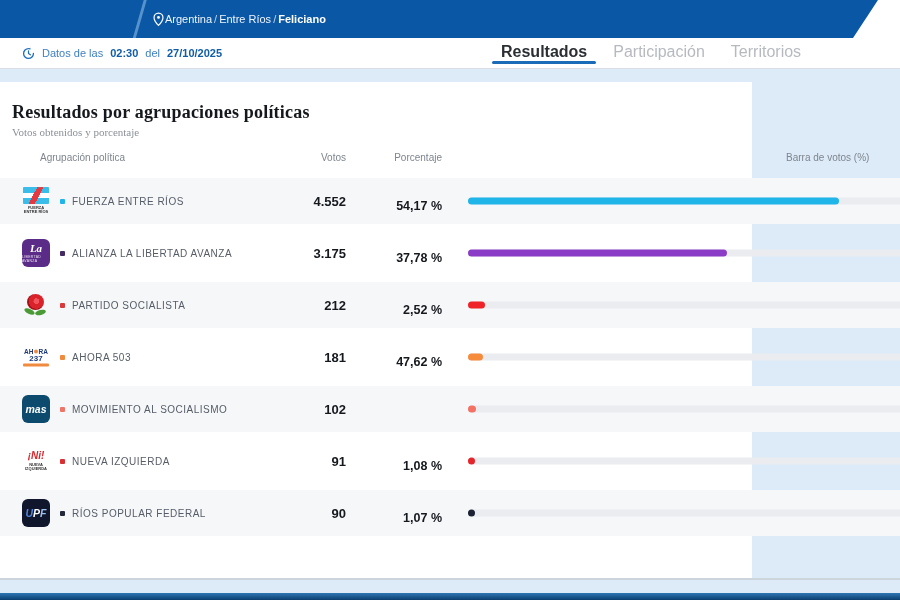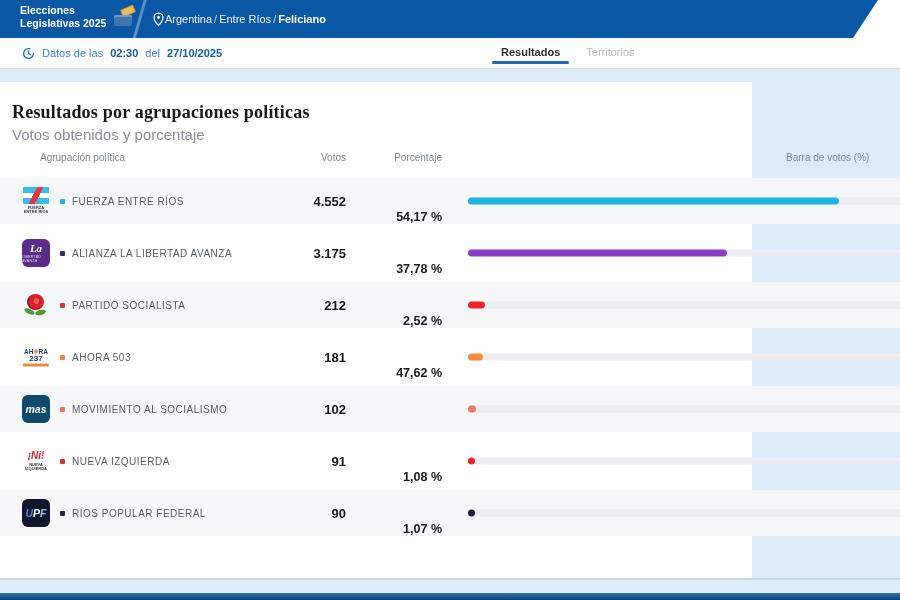--- a/index.html
+++ b/index.html
@@ -18,47 +18,47 @@
   .crumb { cursor:pointer; }
   .crumb-sep { color:#bcd6ee; margin:0 2px; }
   .crumb-last { font-weight:bold; color:#fff; }
   .wedge { position:absolute; right:0; top:0; width:50px; height:38px; background:#fff; clip-path:polygon(56% 0, 100% 0, 100% 100%, 6% 100%); }
 
   
   .navstrip { position:absolute; left:0; top:38px; width:900px; height:30px; background:#fff; }
   .timestamp { position:absolute; left:22px; top:0; height:30px; display:flex; align-items:center; gap:7px; font-size:11px; color:#4080c2; }
   .timestamp b { color:#115da6; font-weight:bold; }
   .tabs { position:absolute; left:488px; top:0; height:30px; display:flex; }
-  .tab { position:relative; height:28px; display:flex; align-items:center; padding:0 13px; font-size:11px; color:#b6bac0; cursor:pointer; }
+  .tab { position:relative; height:28px; display:flex; align-items:center; padding:0 13px; font-size:16px; color:#b6bac0; cursor:pointer; }
   .tab.active { color:#2b2f34; font-weight:bold; }
   .tab.active::after { content:''; position:absolute; left:4px; right:4px; bottom:2px; height:3px; background:#1b6cb8; border-radius:2px; }
 
   
   .gap { position:absolute; left:0; top:68px; width:900px; height:14px; background:#ddebf8; border-top:1px solid #d8dee6; }
 
   
   .card { position:absolute; left:0; top:82px; width:752px; height:496px; background:#fff;padding-left:8px; }
   .card h1 { font-family:"Liberation Serif", serif; font-size:18px; color:#15181c; position:absolute; left:12px; top:20px; letter-spacing:.2px; }
-  .card .sub { position:absolute; left:12px; top:44px; font-size:15px; color:#8b9198; }
+  .card .sub { position:absolute; left:12px; top:44px; font-size:11px; color:#8b9198;font-family:Liberation Serif, serif; }
 
   .colheads { position:absolute; left:0; top:70px; width:900px; height:18px; font-size:10px; color:#7e858e; }
   .ch { position:absolute; }
   .ch-party { left:40px; }
   .ch-votes { left:240px; width:106px; text-align:right; }
   .ch-pct   { left:356px; width:86px; text-align:right; }
   .ch-bar   { left:786px; }
 
   #rows { position:absolute; left:0; top:96px; width:900px; }
   .row { position:relative; width:900px; height:46px; margin-bottom:6px; }
   .row:nth-child(odd) { background:#f6f7f9; }
   .logo { position:absolute; left:18px; top:50%; transform:translateY(-50%); width:36px; display:flex; flex-direction:column; align-items:center; justify-content:center; }
   .pname { position:absolute; left:60px; top:0; height:46px; display:flex; align-items:center; gap:7px; font-size:10px; letter-spacing:.5px; color:#565c66; }
   .bullet { width:5px; height:5px; border-radius:1px; flex:0 0 auto; }
   .votes { position:absolute; left:240px; width:106px; top:0; height:46px; display:flex; align-items:center; justify-content:flex-end; font-size:13px; font-weight:bold; color:#15181d; }
-  .pct   { position:absolute; left:356px; width:86px; top:16px; height:46px; display:flex; align-items:center; justify-content:flex-end; font-size:12.5px; font-weight:bold; color:#15181d; }
+  .pct   { position:absolute; left:356px; width:86px; top:5px; height:46px; display:flex; align-items:center; justify-content:flex-end; font-size:12.5px; font-weight:bold; color:#15181d; }
   .track { position:absolute; left:468px; top:50%; transform:translateY(-50%); width:685px; height:7px; background:#eaecef; border-radius:4px; }
   .fill  { position:absolute; left:0; top:0; height:7px; border-radius:4px; }
 
   
   .flag { width:26px; height:17px; position:relative; overflow:hidden; border-radius:1px;
           background:linear-gradient(180deg,#3abde9 0 33%,#fff 33% 67%,#3abde9 67% 100%); }
   .flag::after { content:''; position:absolute; inset:0; background:linear-gradient(118deg, transparent 41%, #e23a40 41% 59%, transparent 59%); }
   .logo-caption { font-size:4px; font-weight:bold; color:#333; line-height:1.1; text-align:center; margin-top:2px; max-width:30px; }
   .sq { width:28px; height:28px; border-radius:6px; display:flex; flex-direction:column; align-items:center; justify-content:center; overflow:hidden; }
   .lla-big { font-family:"Liberation Serif", serif; font-style:italic; font-weight:bold; color:#fff; font-size:11px; line-height:1; }
@@ -83,30 +83,20 @@
   .footer-bar { position:absolute; left:0; top:593px; width:900px; height:7px; background:linear-gradient(180deg,#2e77b5,#0a3e6e); }
 
   .icon-svg { display:block; }
 </style>
 </head>
 <body>
 
 <div class="page">
 
   <header class="topbar">
-    <div class="brand">
-      <div class="brand-text">
-        <span>Elecciones</span>
-        <span>Legislativas 2025</span>
-      </div>
-      <div class="ballot-icon">
-        <div class="ballot-env"></div>
-        <div class="ballot-box"></div>
-      </div>
-    </div>
     <div class="diag"></div>
     <div class="crumbs">
       <svg class="icon-svg" width="13" height="15" viewBox="0 0 14 16">
         <path d="M7 1.2 C4.2 1.2 2.2 3.4 2.2 6 c0 3.4 4.8 8.4 4.8 8.4 s4.8 -5 4.8 -8.4 C11.8 3.4 9.8 1.2 7 1.2 z" fill="none" stroke="#ffffff" stroke-width="1.3"></path>
         <circle cx="7" cy="5.8" r="1.5" fill="#ffffff"></circle>
       </svg>
       <span id="crumbs"><span class="crumb">Argentina</span><span class="crumb-sep">/</span><span class="crumb">Entre Ríos</span><span class="crumb-sep">/</span><span class="crumb crumb-last">Feliciano</span></span>
     </div>
     <div class="wedge"></div>
   </header>
@@ -118,20 +108,21 @@
         <path d="M7 1.7 l2.2 -0.9 l-0.4 2.3 z" fill="#1b6cb8"></path>
         <path d="M7 4.2 L7 7 L9 8.4" fill="none" stroke="#1b6cb8" stroke-width="1.3" stroke-linecap="round"></path>
       </svg>
       <span class="ts-reg">Datos de las</span>
       <b>02:30</b>
       <span class="ts-reg">del</span>
       <b>27/10/2025</b>
     </div>
     <div class="tabs" id="tabs">
         <div class="tab active">Resultados</div>
+        <div class="tab">Participación</div>
         <div class="tab">Territorios</div>
       </div>
   </div>
 
   <div class="gap"></div>
 
   <main class="card">
     <h1>Resultados por agrupaciones políticas</h1>
     <p class="sub">Votos obtenidos y porcentaje</p>
     <div class="colheads">

